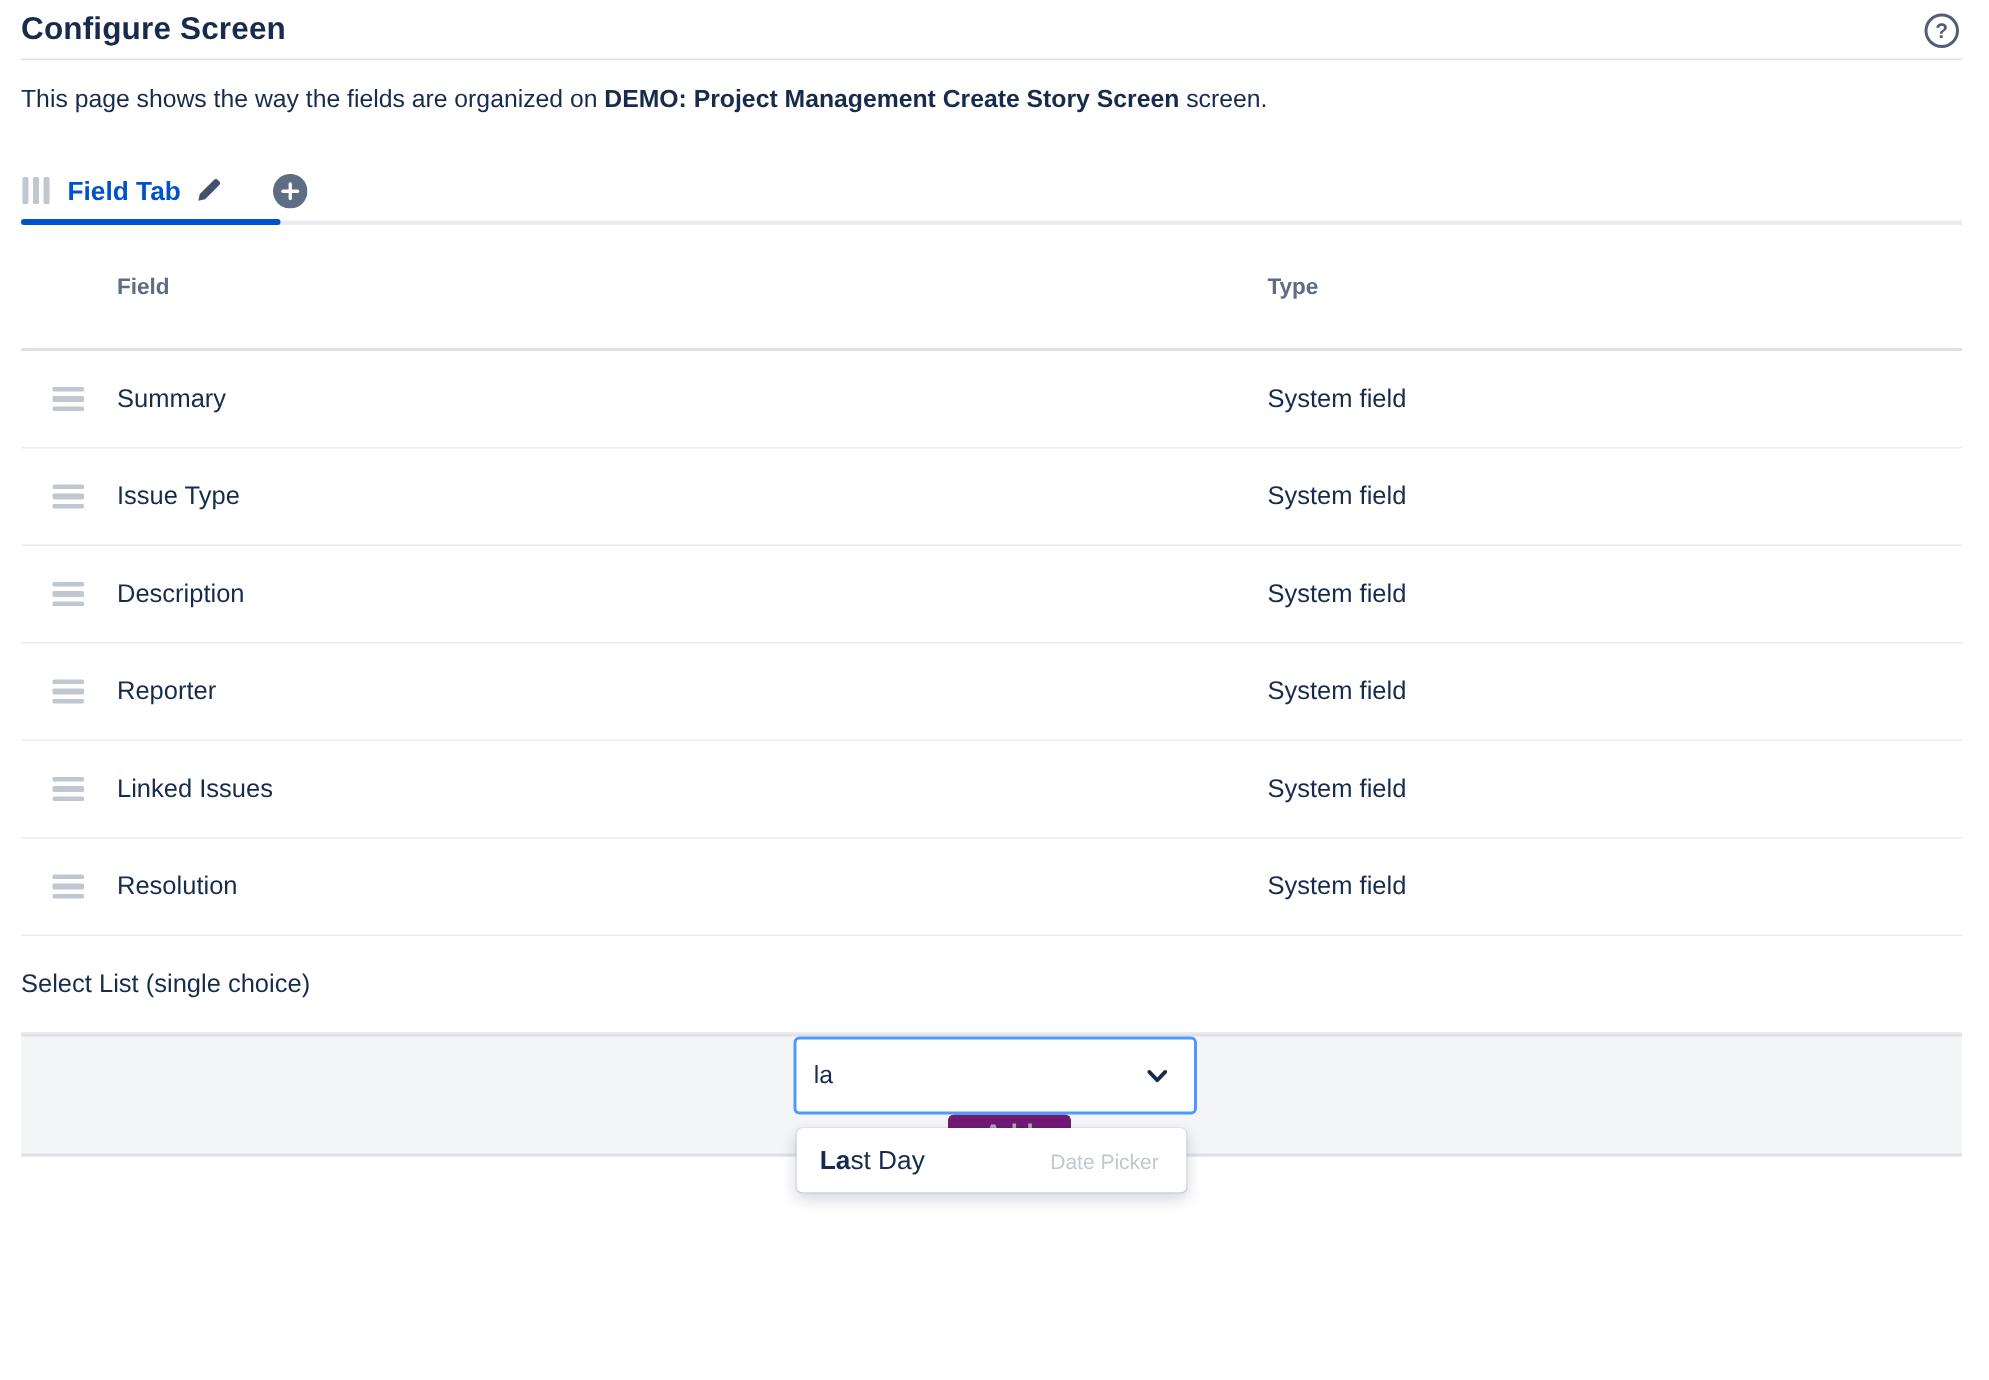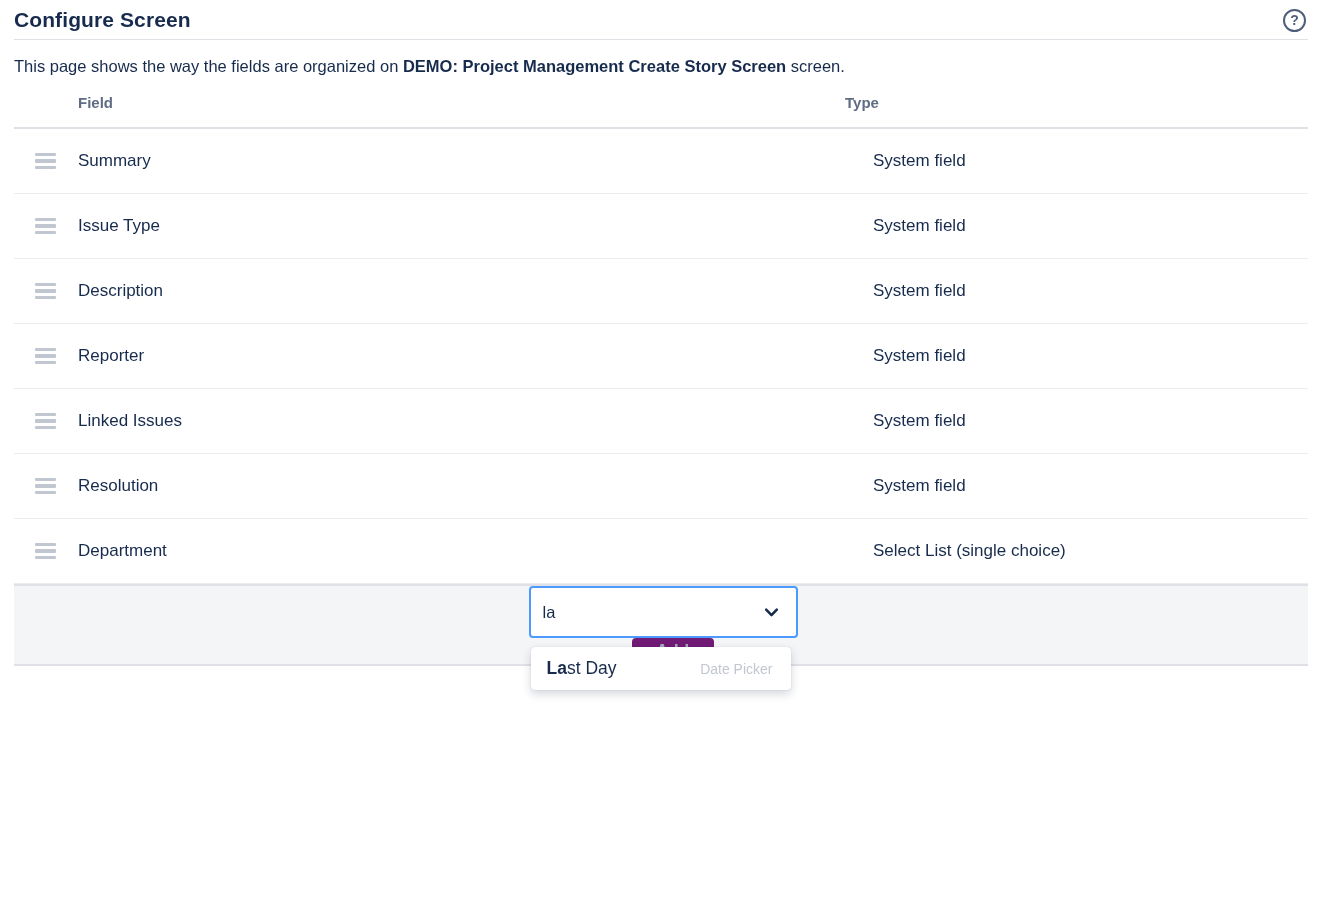--- a/index.html
+++ b/index.html
@@ -36,30 +36,30 @@
   .tabbar-content { position: relative; display: flex; align-items: center; height: 38px; }
   .tab-handle { display: flex; gap: 3px; margin-left: 1px; cursor: grab; }
   .tab-handle i { display: block; width: 4px; height: 18px; background: #C1C7D0; border-radius: 1px; }
   .tab-active { display: flex; align-items: center; margin-left: 12px; cursor: pointer; }
   .tab-label { color: #0052CC; font-size: 17.5px; font-weight: 600; }
   .pencil { margin-left: 8px; display: flex; cursor: pointer; }
   .add-tab { margin-left: 33px; display: flex; cursor: pointer; background: none; border: none; padding: 0; }
 
   
   .thead {
-    display: flex; align-items: center; height: 52px;
+    display: flex; align-items: center; height: 84px;
     border-bottom: 2px solid #DFE1E6;
     color: #5E6C84; font-size: 15px; font-weight: 700;
   }
   .col-field { flex: 0 0 831px; padding-left: 64px; }
   .col-type  { flex: 1; }
   .trow {
     display: flex; align-items: center; height: 65px;
     border-bottom: 1px solid #EBECF0;
-    font-size: 17px; color: #172B4D; gap: 28px;
+    font-size: 17px; color: #172B4D;
   }
   .trow:last-of-type { border-bottom: none; }
   .cell-field { flex: 0 0 831px; display: flex; align-items: center; }
   .cell-type  { flex: 1; }
   .row-handle { margin-left: 21px; margin-right: 22px; display: flex; flex-direction: column; gap: 3px; cursor: grab; }
   .row-handle i { display: block; width: 21px; height: 3.5px; background: #C1C7D0; border-radius: 1px; }
 
   
   .tfoot {
     background: #F4F5F7;
@@ -119,20 +119,48 @@
   <div class="title-row">
     <h1>Configure Screen</h1>
     <button class="help-btn">
       <span>?</span>
     </button>
   </div>
 
   <p class="intro"><span>This page shows the way the fields are organized on </span><b>DEMO: Project Management Create Story Screen</b><span> screen.</span></p>
 
 
+  <div class="tabbar">
+    <div class="tabbar-content">
+      <span class="tab-handle">
+          <i></i>
+          <i></i>
+          <i></i>
+        </span>
+      <div class="tab-active">
+        <span class="tab-label">Field Tab</span>
+        <span class="pencil">
+          <svg width="20" height="20" viewBox="0 0 20 20">
+            <path d="M3.2 16.9l1-4.5L13.6 3a1.9 1.9 0 0 1 2.7 0l0.8 0.8a1.9 1.9 0 0 1 0 2.7L7.7 15.9l-4.5 1z" fill="#42526E"></path>
+          </svg>
+        </span>
+      </div>
+      <button class="add-tab">
+        <span style="display:flex;">
+          <svg width="23" height="23" viewBox="0 0 23 23">
+            <circle cx="11.5" cy="11.5" r="11.5" fill="#5E6C84"></circle>
+            <rect x="10.4" y="5.5" width="2.2" height="12" rx="1.1" fill="#fff"></rect>
+            <rect x="5.5" y="10.4" width="12" height="2.2" rx="1.1" fill="#fff"></rect>
+          </svg>
+        </span>
+      </button>
+    </div>
+    <div class="tab-underline"></div>
+    <div class="tabbar-line"></div>
+  </div>
 
   <div class="thead">
     <div class="col-field">Field</div>
     <div class="col-type">Type</div>
   </div>
 
   <div class="trow">
     <div class="cell-field">
       <span class="row-handle">
           <i></i>
@@ -192,28 +220,20 @@
       <span class="row-handle">
           <i></i>
           <i></i>
           <i></i>
         </span>
       <span>Resolution</span>
     </div>
     <div class="cell-type">System field</div>
   </div>
   <div class="trow">
-    <div class="cell-field">
-      <span class="row-handle">
-          <i></i>
-          <i></i>
-          <i></i>
-        </span>
-      <span>Department</span>
-    </div>
     <div class="cell-type">Select List (single choice)</div>
   </div>
 
   <div class="tfoot">
     <div class="select-wrap">
       <div class="select-box">
         <input type="text" value="la" style="">
         <span class="chevron">
           <svg width="17" height="17" viewBox="0 0 16 16">
             <path d="M3 5.3l5 5.2 5-5.2" fill="none" stroke="#172B4D" stroke-width="2.4" stroke-linecap="round" stroke-linejoin="round"></path>

